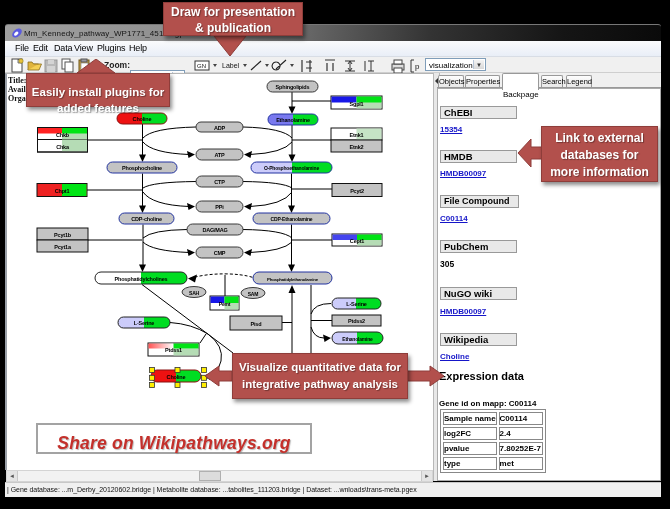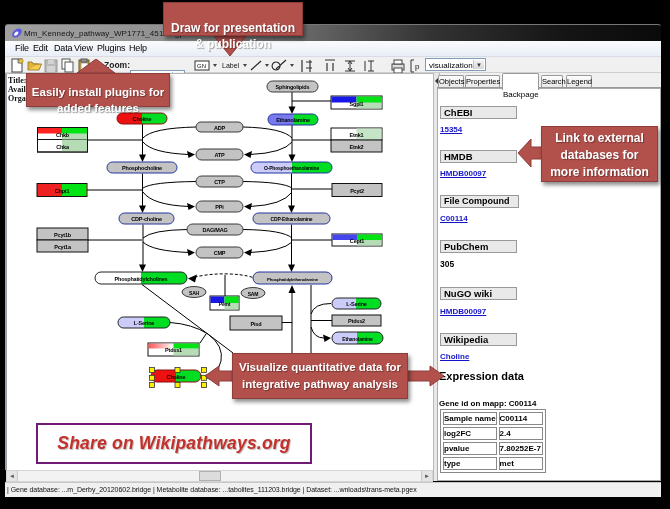--- a/index.html
+++ b/index.html
@@ -21,21 +21,21 @@
 .tab{position:absolute;top:75px;height:12px;background:linear-gradient(#fdfdfd,#e8e8e8);border:1px solid #999;border-bottom:none;border-radius:2px 2px 0 0;font-size:7.5px;padding-top:1px;color:#000;white-space:nowrap;text-align:left}
 .tabsel{top:73px;height:14px;background:#fff;z-index:3;padding-top:16px;font-size:8px}
 .tabline{left:437px;top:87px;width:224px;height:1px;background:#999;z-index:2}
 
 .hbox{position:absolute;left:440px;width:77px;height:13px;background:#e9e9e9;border:1px solid #999;font-weight:bold;font-size:9.5px;padding:0 3px;color:#000;white-space:nowrap}
 .lnk{position:absolute;left:440px;color:#1515c8;font-weight:bold;font-size:8px;text-decoration:underline}
 
 .co{position:absolute;background:#b2504c;border:1px solid #8e3d3a;color:#fff;font-weight:bold;font-size:12.5px;text-align:center;text-shadow:1px 1px 1px rgba(0,0,0,.35);box-shadow:2px 3px 4px rgba(0,0,0,.45);z-index:30}
 .coarrow{position:absolute;z-index:29}
 
-#share{left:36px;top:423px;width:276px;height:41px;background:#fff;border:2px solid #701a75;z-index:30;text-align:center}
+#share{left:36px;top:423px;width:276px;height:31px;background:#fff;border:2px solid #a3a3a3;z-index:30;text-align:center}
 #share div{font-style:italic;font-weight:bold;font-size:17.5px;color:#c4302b;margin-top:8px;text-shadow:1px 1px 1px rgba(120,120,120,.5);letter-spacing:.2px}
 .tiny{position:absolute;font-size:8px;font-family:"Liberation Serif",serif;font-weight:bold;color:#111}
 </style></head>
 <body>
 
 <div class="abs" id="titlebar">
     <svg class="abs" style="left:6px;top:2px" width="13" height="13" viewBox="0 0 13 13">
       <ellipse cx="6" cy="6" rx="5.5" ry="3.5" fill="#5a5adf" transform="rotate(-40 6 6)"></ellipse>
       <ellipse cx="5" cy="6" rx="2.5" ry="1.6" fill="#fff" transform="rotate(-40 6 6)"></ellipse>
     </svg>
@@ -421,21 +421,21 @@
  <text x="356.5" y="148.5">Etnk2</text>
  <text x="357" y="192.5">Pcyt2</text>
  <text x="357" y="242.5">Cept1</text>
  <text x="224.5" y="306" font-size="5">Pemt</text>
  <text x="256" y="325.5">Pisd</text>
  <text x="356.5" y="322.5">Ptdss2</text>
  <text x="173.5" y="351.5">Ptdss1</text>
 </g>
 </svg>
 
-<div class="co" style="left:163px;top:2px;width:140px;height:34px;line-height:16px;padding-top:17px;font-size:12px">Draw for presentation<br>&amp; publication</div>
+<div class="co" style="left:163px;top:2px;width:140px;height:34px;line-height:16px;padding-top:1px;font-size:12px">Draw for presentation<br>&amp; publication</div>
 <svg class="coarrow" style="left:212px;top:36px" width="36" height="21" viewBox="0 0 36 21">
     <path d="M2 0 h32 L18 20 z" fill="#b2504c" stroke="#8e3d3a" stroke-width="1"></path>
   </svg>
 
 <div class="co" style="left:26px;top:73px;width:144px;height:34px;line-height:16px;padding-top:10px;font-size:11.5px">Easily install plugins for<br>added features</div>
 <svg class="coarrow" style="left:76px;top:59px" width="40" height="15" viewBox="0 0 40 15">
     <path d="M20 0 L39 14 H1 z" fill="#b2504c" stroke="#8e3d3a" stroke-width="1"></path>
   </svg>
 
 <div class="co" style="left:541px;top:126px;width:117px;height:56px;line-height:17px;padding-top:3px;font-size:12px">Link to external<br>databases for<br>more information</div>

